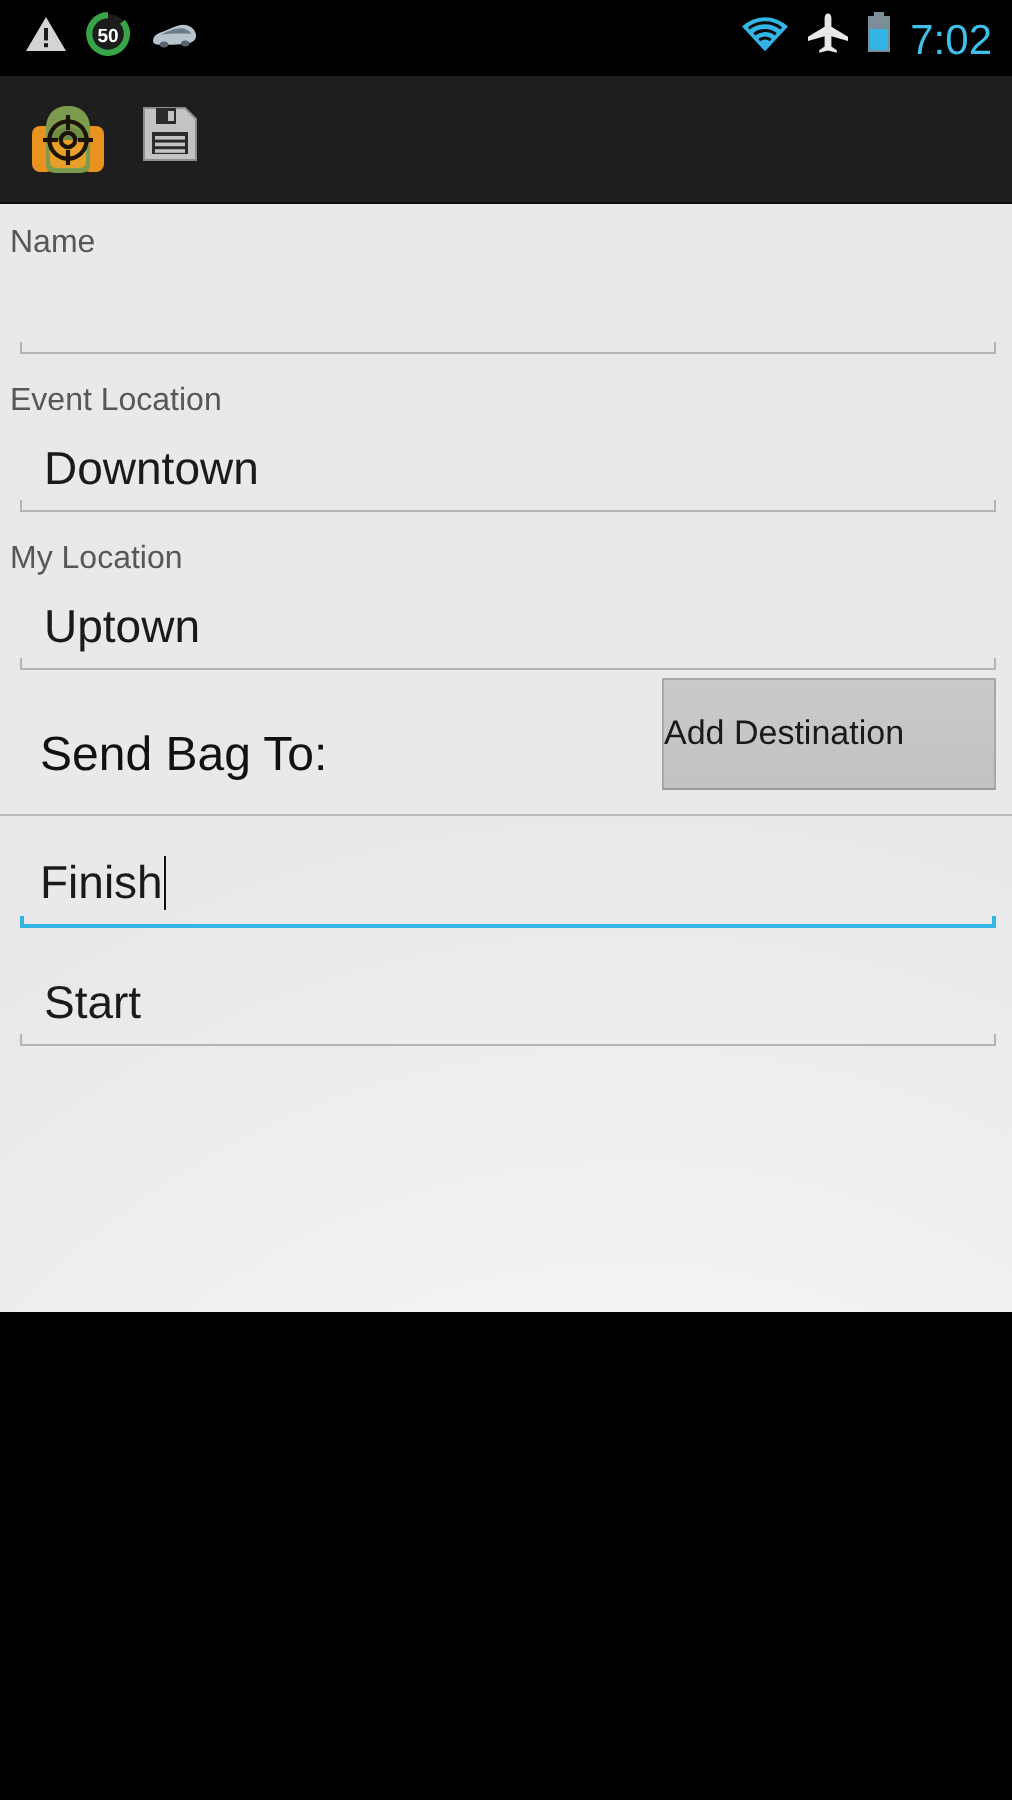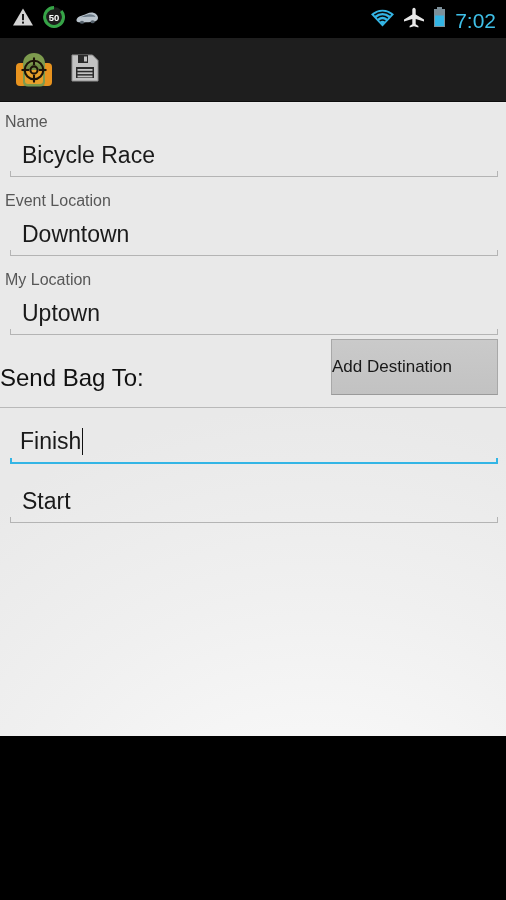--- a/index.html
+++ b/index.html
@@ -7,21 +7,21 @@
     padding: 0;
     background: #000;
   }
   body {
     font-family: "Liberation Sans", sans-serif;
     -webkit-font-smoothing: antialiased;
   }
   #screen {
     position: relative;
     width: 506px;
-    height: 736px;
+    height: 656px;
     overflow: hidden;
     background: #ececec;
   }
 
   
   #status-bar {
     position: absolute;
     top: 0; left: 0;
     width: 506px;
     height: 38px;
@@ -148,21 +148,21 @@
     margin-left: 1px;
   }
 
   
   #send-bag-row {
     position: relative;
     height: 72px;
   }
   #send-bag-label {
     position: absolute;
-    left: 0;
+    left: 20px;
     top: 29px;
     font-size: 24px;
     line-height: 28px;
     color: #111111;
     white-space: nowrap;
   }
   #add-destination-button {
     position: absolute;
     left: 331px;
     top: 4px;
@@ -301,21 +301,20 @@
         </svg>
       </span>
     </span>
   </div>
 
   <div id="content">
 
     <div class="field-group" style="padding-top:10px;">
       <div class="field-label">Name</div>
       <div class="edit-text" title="Name">
-        <span class="et-value">Bicycle Race</span>
         <span class="et-underline"></span>
       </div>
     </div>
 
     <div class="field-group" style="padding-top:15px;">
       <div class="field-label">Event Location</div>
       <div class="edit-text" title="Event Location">
         <span class="et-value">Downtown</span>
         <span class="et-underline"></span>
       </div>

